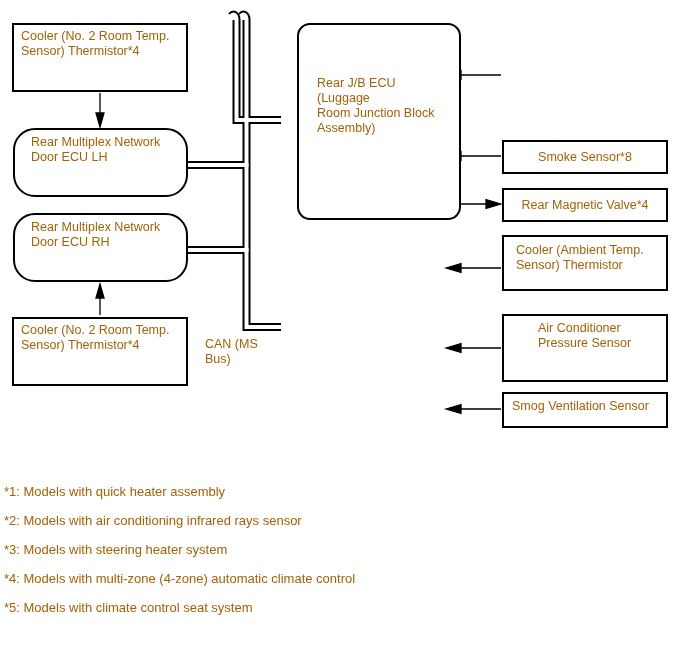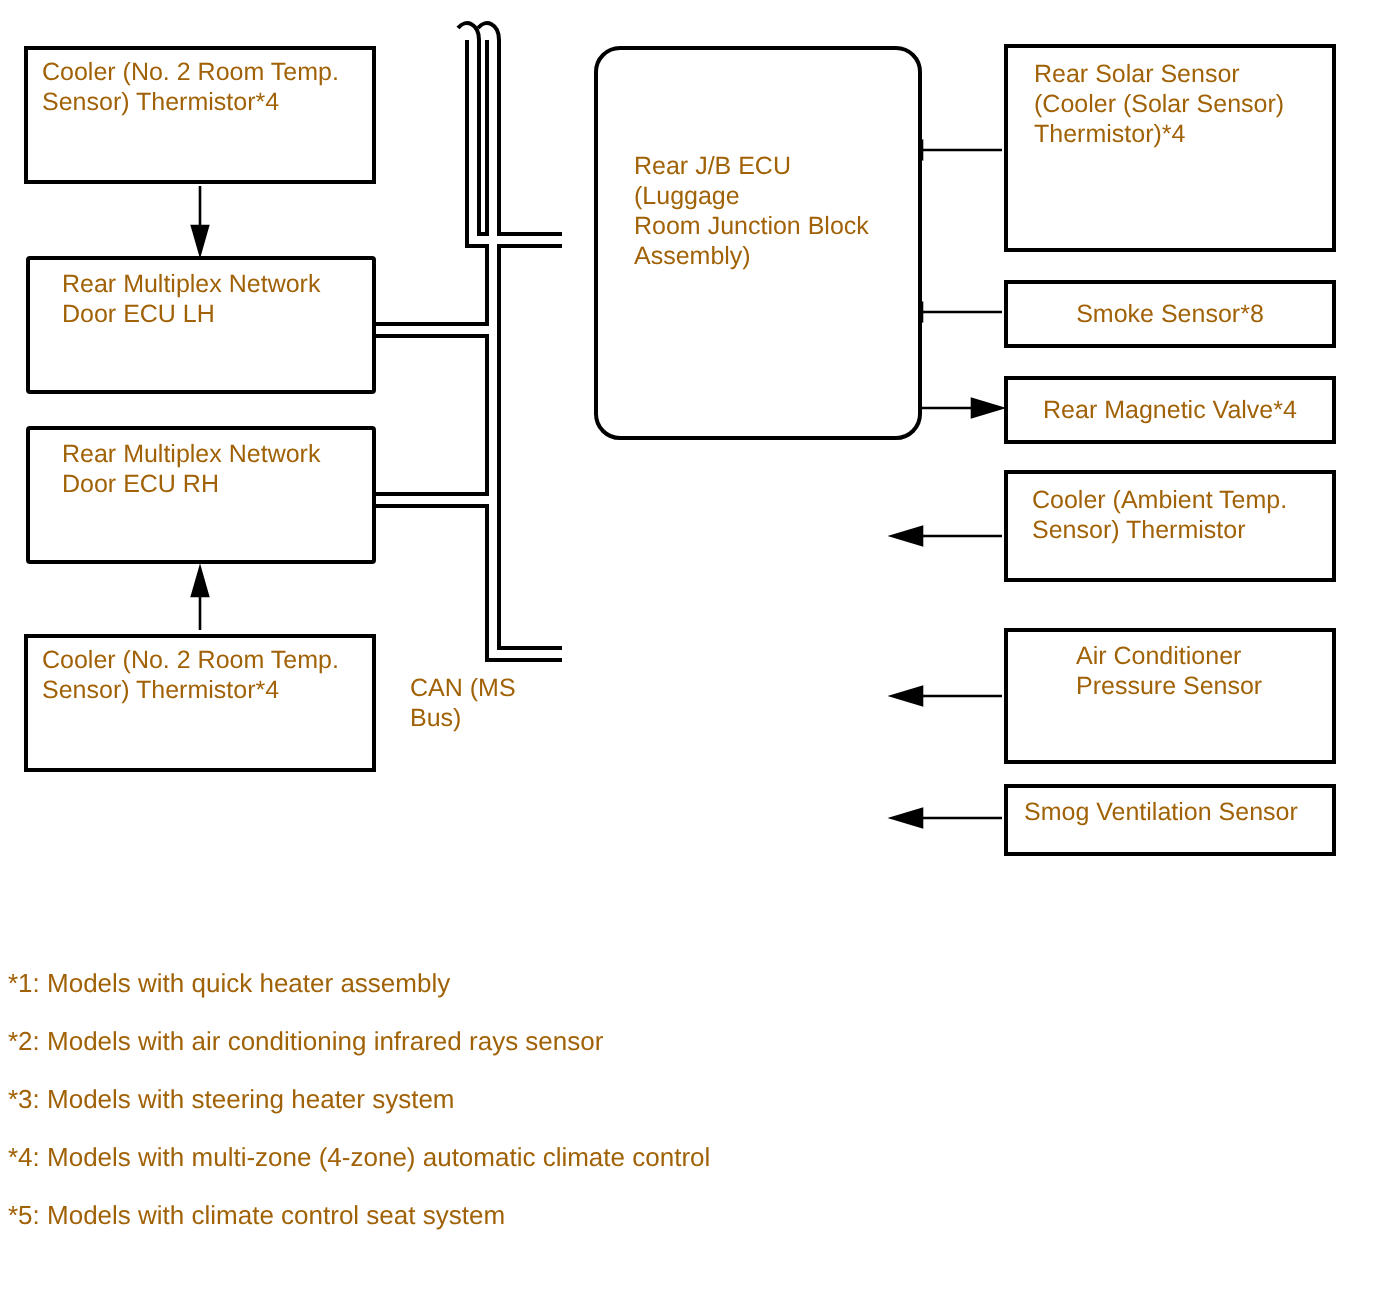--- a/index.html
+++ b/index.html
@@ -20,21 +20,21 @@
   .node {
     position: absolute;
     box-sizing: border-box;
     border: 2px solid #000;
     background: #fff;
     font-size: 12.5px;
     line-height: 15px;
     white-space: pre-line;
   }
   .node.square { border-radius: 0; }
-  .node.round  { border-radius: 2px; }
+  .node.round  { border-radius: 22px; }
   .node.round-lg { border-radius: 13px; margin-left: 16px; }
   .node.center {
     display: flex;
     align-items: center;
     justify-content: center;
     text-align: center;
   }
   .floating-label {
     position: absolute;
     font-size: 12.5px;
@@ -128,23 +128,20 @@
 Door ECU RH</div>
 
   <div class="node square" style="left:12px; top:317px; width:176px; height:69px; padding:4px 6px 0 7px;">Cooler (No. 2 Room Temp.
 Sensor) Thermistor*4</div>
 
   <div class="node round-lg" style="left:281px; top:23px; width:164px; height:197px; padding:51px 8px 0 18px;">Rear J/B ECU (Luggage
 Room Junction Block
 Assembly)</div>
 
 
-  <div class="node square" style="left:502px; top:22px; width:166px; height:104px; padding:6px 4px 0 13px;">Rear Solar Sensor
-(Cooler (Solar Sensor)
-Thermistor)*4</div>
 
   <div class="node square center" style="left:502px; top:140px; width:166px; height:34px;">Smoke Sensor*8</div>
 
   <div class="node square center" style="left:502px; top:188px; width:166px; height:34px;">Rear Magnetic Valve*4</div>
 
   <div class="node square" style="left:502px; top:235px; width:166px; height:56px; padding:6px 4px 16px 12px;">Cooler (Ambient Temp.
 Sensor) Thermistor</div>
 
   <div class="node square" style="left:502px; top:314px; width:166px; height:68px; padding:5px 0 0 34px;">Air Conditioner
 Pressure Sensor</div>

